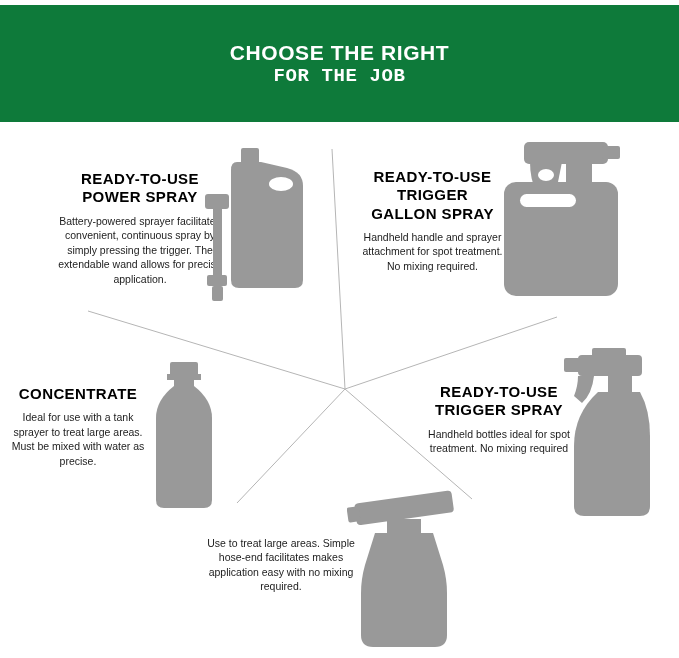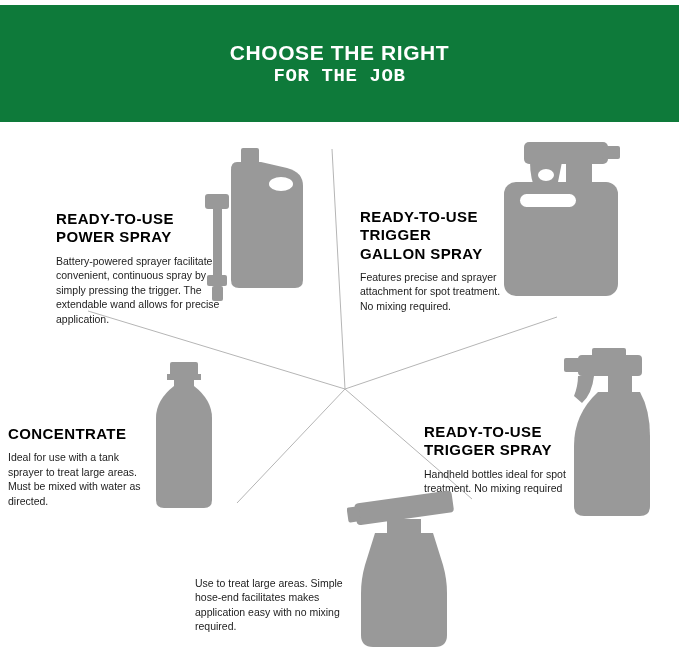--- a/index.html
+++ b/index.html
@@ -14,21 +14,21 @@
 
   .banner{position:absolute;left:0;top:5px;width:100%;height:117px;background:var(--green);
           color:var(--header-text);display:flex;flex-direction:column;align-items:center;
           justify-content:center;text-align:center;}
   .banner .l1{font-size:21px;font-weight:700;letter-spacing:.6px;}
   .banner .l2{font-size:41px;font-weight:800;letter-spacing:1px;line-height:1.08;}
   .banner .l3{font-size:19px;font-weight:700;letter-spacing:.6px;font-family:Liberation Mono, monospace;}
 
   .lines{position:absolute;left:0;top:0;pointer-events:none;}
 
-  .sec{position:absolute;margin-top:40px;}
+  .sec{position:absolute;text-align:center;}
   .sec h3{margin:0 0 7px;font-size:15px;font-weight:700;letter-spacing:.4px;line-height:1.22;
           white-space:pre-line;color:#000;}
   .sec p{margin:0;font-size:10.5px;line-height:1.38;color:#1c1c1c;}
 
   .art{position:absolute;}
   .art svg{width:100%;height:100%;display:block;}
   .sil{fill:var(--sil);}
 </style>
 </head>
 <body>
@@ -66,39 +66,39 @@
         <rect x="9" y="138" width="11" height="15" rx="2"></rect>
       </g>
       <ellipse cx="78" cy="36" rx="12" ry="7" fill="#fff"></ellipse>
     </svg>
   </div>
 
   <section class="sec" style="left:360px;top:168px;width:145px">
     <h3>READY-TO-USE
 TRIGGER
 GALLON SPRAY</h3>
-    <p>Features precise and sprayer attachment for spot treatment. No mixing required.</p>
+    <p>Handheld handle and sprayer attachment for spot treatment. No mixing required.</p>
   </section>
   <div class="art" style="left:496px;top:140px;width:130px;height:160px">
     <svg viewBox="0 0 130 160">
       <g class="sil">
         <rect x="28" y="2" width="84" height="22" rx="5"></rect>
         <rect x="106" y="6" width="18" height="13" rx="2"></rect>
         <path d="M34 22 H66 L60 52 H40 Q34 38 34 22 Z"></path>
         <rect x="70" y="22" width="26" height="22"></rect>
         <rect x="8" y="42" width="114" height="114" rx="12"></rect>
       </g>
       <ellipse cx="50" cy="35" rx="8" ry="6" fill="#fff"></ellipse>
       <rect x="24" y="54" width="56" height="13" rx="6.5" fill="#fff"></rect>
     </svg>
   </div>
 
   <section class="sec" style="left:8px;top:385px;width:140px">
     <h3>CONCENTRATE</h3>
-    <p>Ideal for use with a tank sprayer to treat large areas. Must be mixed with water as directed.</p>
+    <p>Ideal for use with a tank sprayer to treat large areas. Must be mixed with water as precise.</p>
   </section>
   <div class="art" style="left:150px;top:362px;width:68px;height:150px">
     <svg viewBox="0 0 68 150">
       <g class="sil">
         <rect x="20" y="0" width="28" height="14" rx="2"></rect>
         <rect x="17" y="12" width="34" height="6"></rect>
         <rect x="24" y="17" width="20" height="8"></rect>
         <path d="M24 24 Q6 38 6 56 V138 Q6 146 14 146 H54 Q62 146 62 138 V56 Q62 38 44 24 Z"></path>
       </g>
     </svg>

